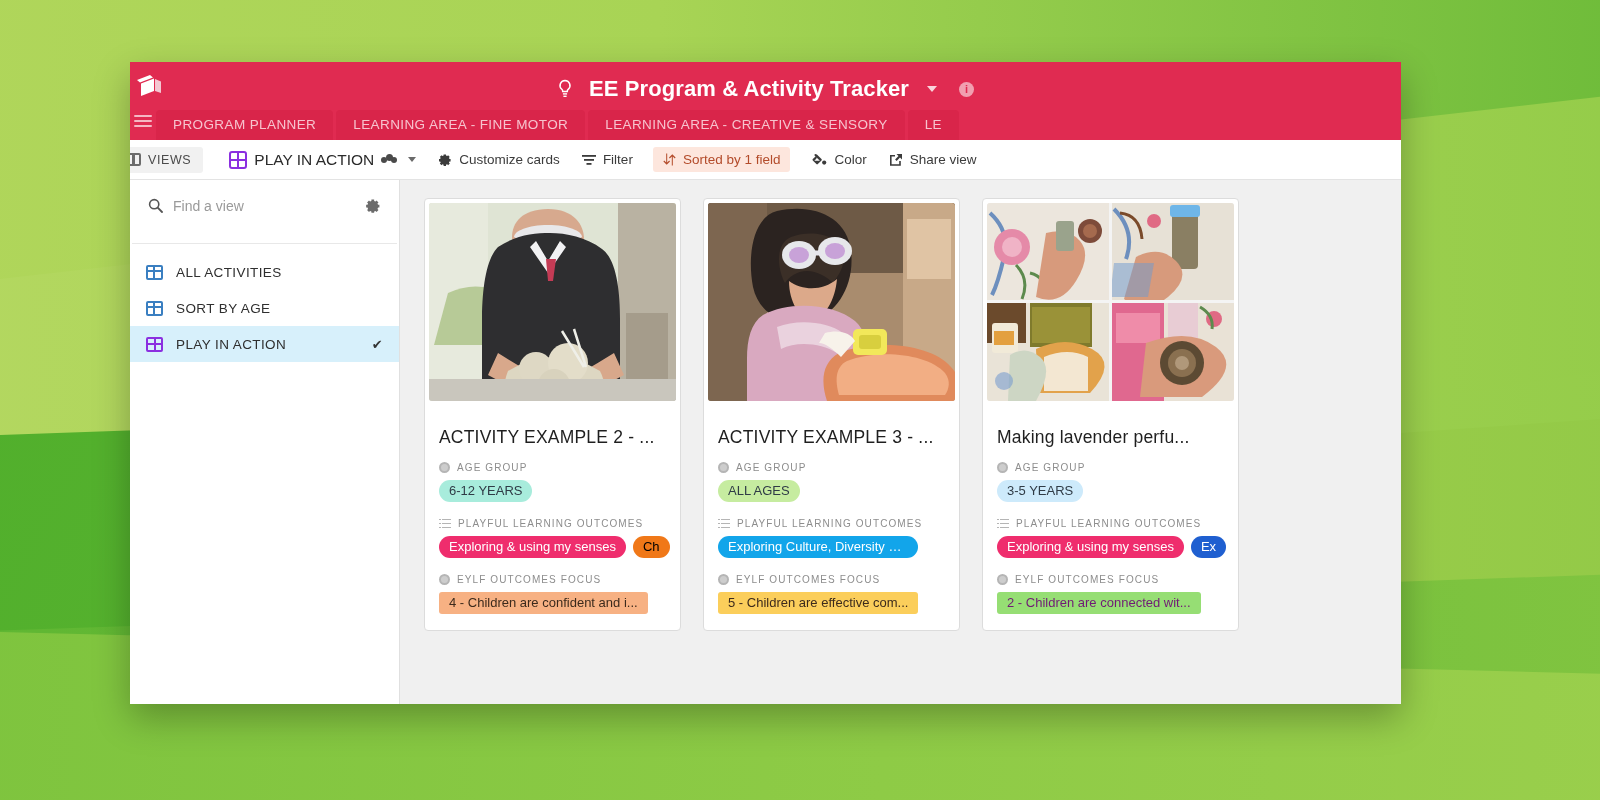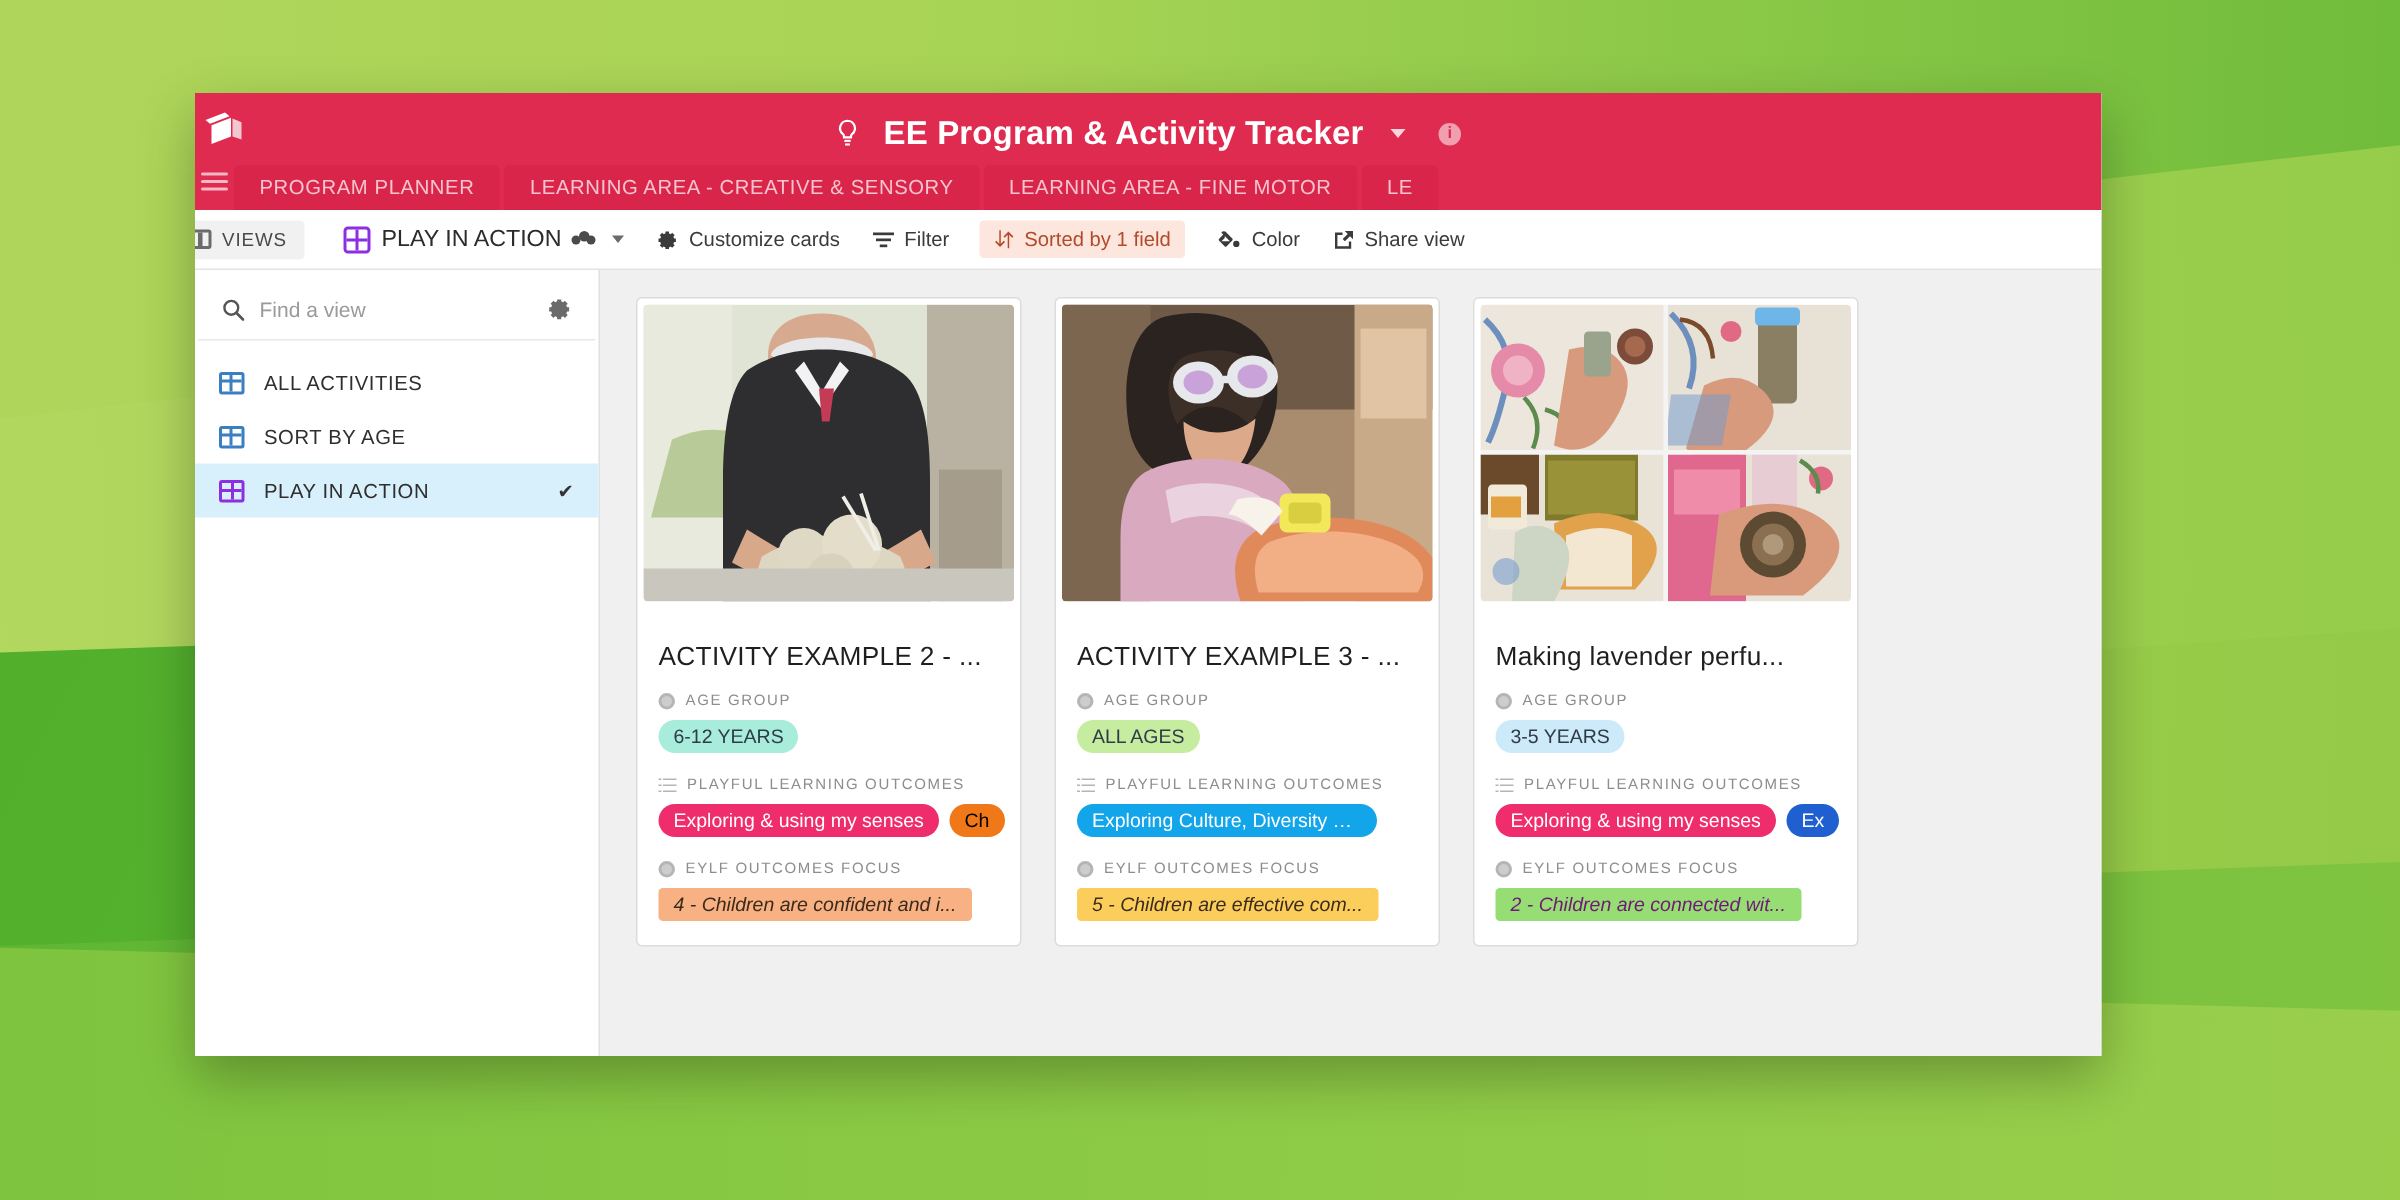--- a/index.html
+++ b/index.html
@@ -187,22 +187,22 @@
 
   
   .appbody { display:flex; height: 524px; }
   .sidebar {
     width: 270px; flex: none;
     background: #fff;
     border-right: 1px solid #e0e0e0;
     padding-top: 12px;
   }
   .find-row {
-    display:flex; align-items:flex-end; gap:10px;
-    padding: 6px 16px 12px 16px;
+    display:flex; align-items:flex-start; gap:10px;
+    padding: 6px 16px 29px 16px;
     border-bottom: 1px solid #e8e8e8;
     margin: 0 2px;
   }
   .find-row input {
     border:0; outline:0; flex:1;
     font-size: 14px; color:#4a4a4a;
     font-family: "Liberation Sans", sans-serif;
     background: transparent;
   }
   .find-row input::placeholder{ color:#9a9a9a; }
@@ -272,21 +272,21 @@
   .ml-ico b{position:absolute;left:0;width:1.5px;height:1.5px;background:#b5b5b5;}
   .tags { display:flex; gap:7px; white-space: nowrap; }
   .tag {
     border-radius: 11px;
     padding: 3px 10px;
     font-size: 13px;
     line-height: 16px;
     white-space: nowrap;
     flex: none;
   }
-  .tag.sq { border-radius: 3px; max-width: 216px; overflow:hidden; text-overflow: ellipsis; font-style: italic; }
+  .tag.sq { border-radius: 3px; max-width: 216px; overflow:hidden; text-overflow: ellipsis; }
   .tag.clip { max-width: 200px; overflow: hidden; text-overflow: ellipsis; }
 </style>
 </head>
 <body>
 
 <div id="bg">
   <div class="band b1"></div>
   <div class="band b2"></div>
   <div class="band b3"></div>
   <div class="corner-dark"></div>
@@ -318,24 +318,24 @@
     <div class="tabrow">
       <div class="hamburger">
         <span></span>
           <span></span>
           <span></span>
       </div>
       <div class="tab">
         <span>PROGRAM PLANNER</span>
       </div>
       <div class="tab">
+        <span>LEARNING AREA - FINE MOTOR</span>
+      </div>
+      <div class="tab">
         <span>LEARNING AREA - CREATIVE &amp; SENSORY</span>
-      </div>
-      <div class="tab">
-        <span>LEARNING AREA - FINE MOTOR</span>
       </div>
       <div class="tab">
         <span>LE</span>
       </div>
     </div>
   </div>
 
   <div class="toolbar">
 
     <div class="views-btn">

